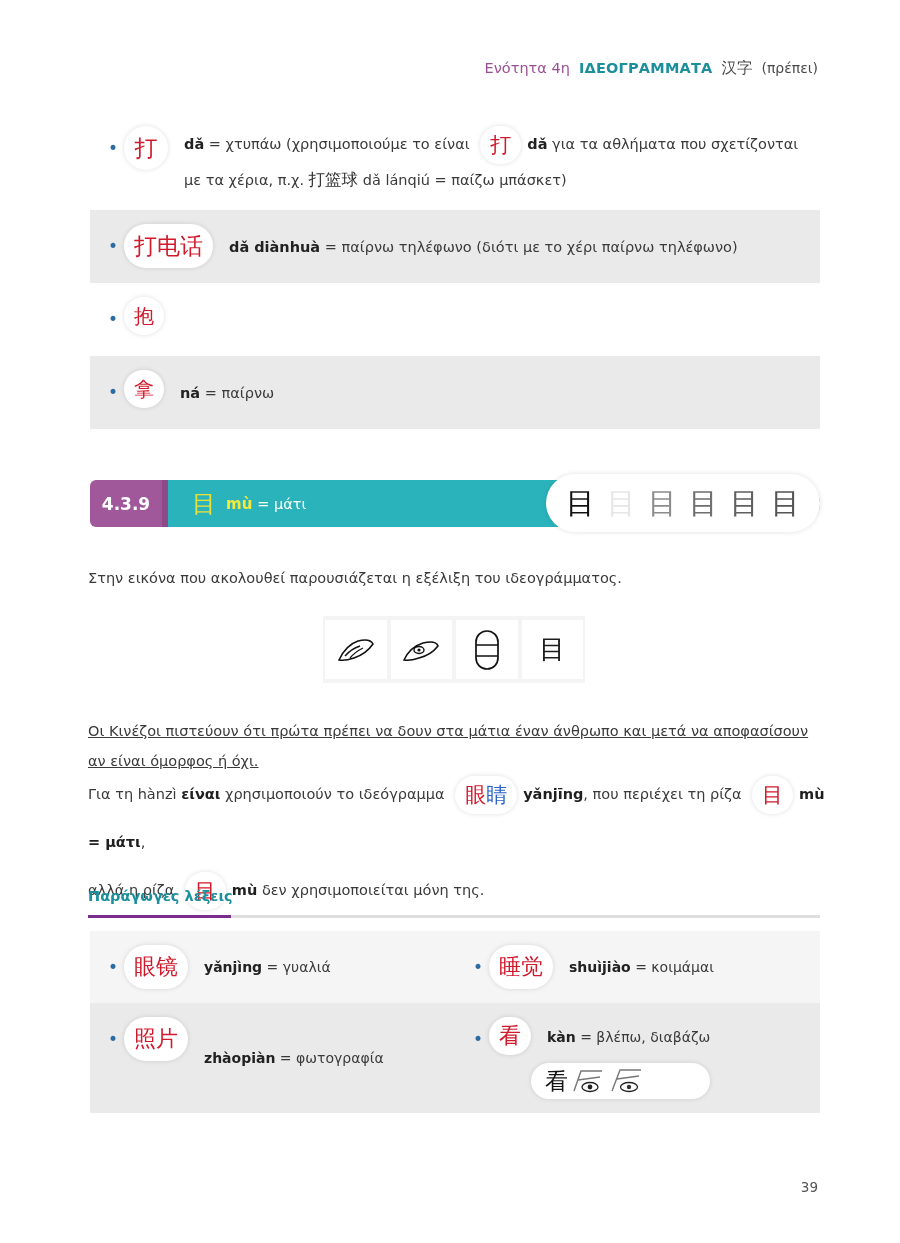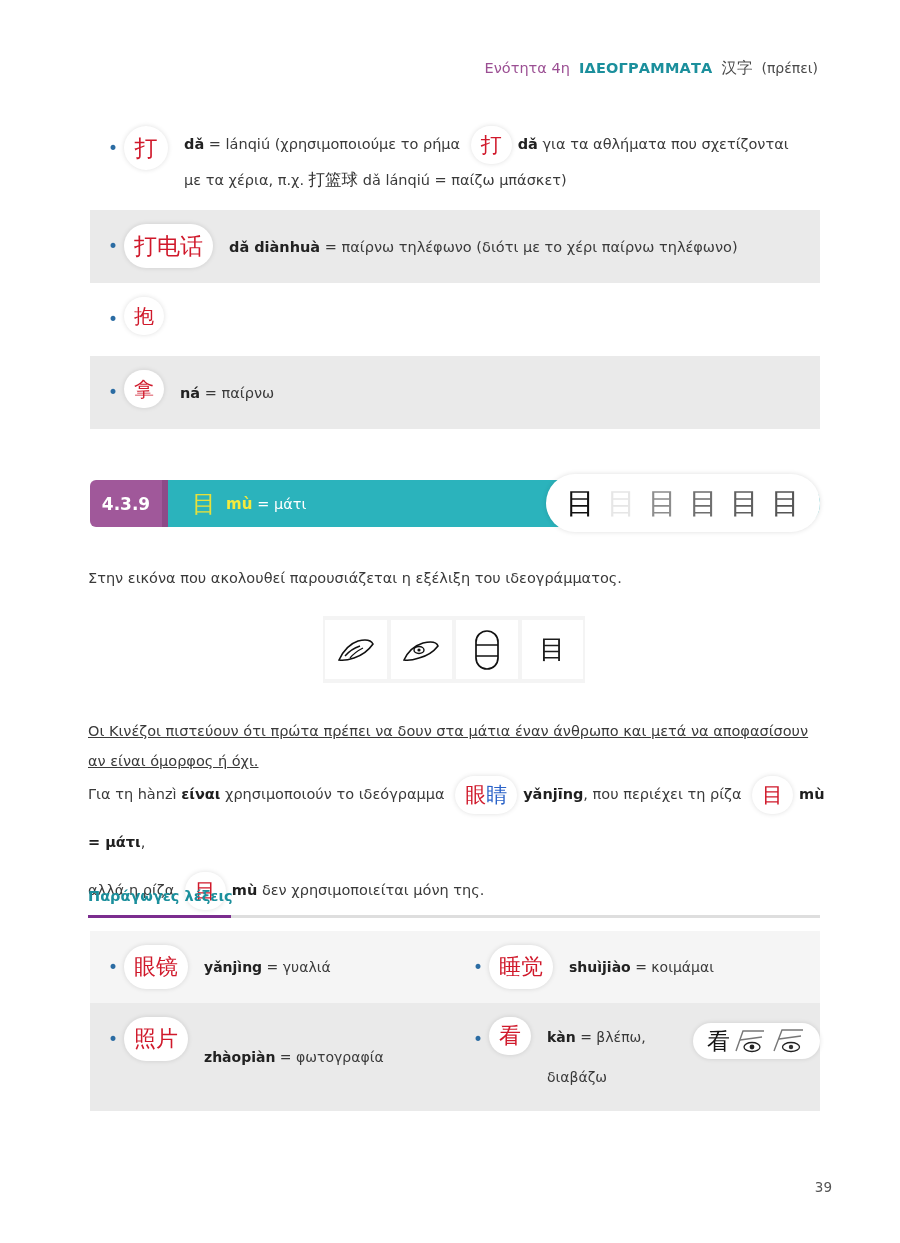--- a/index.html
+++ b/index.html
@@ -197,45 +197,45 @@
   .kan-evo {
     margin-top: 6px;
     background: #ffffff;
     border-radius: 18px;
     box-shadow: 0 0 5px rgba(0,0,0,.12);
     display: inline-flex; align-items: center; gap: 4px;
     padding: 4px 14px; height: 36px;
   }
   .kan-evo .ke { font-size: 23px; line-height: 1; color: #141414; }
 
-  .stack { display: flex; flex-direction: row; }
+  .stack { display: flex; flex-direction: column; }
 
   
   .page-num {
-    position: absolute; right: 68px; bottom: 48px;
+    position: absolute; right: 82px; bottom: 48px;
     font-size: 13.5px; color: #555;
   }
 </style>
 </head>
 <body>
 
 <div class="page-header">
   <span class="hdr-unit">Ενότητα 4η</span>
   <span class="hdr-title">ΙΔΕΟΓΡΑΜΜΑΤΑ</span>
   <span class="hdr-hanzi">汉字</span>
   <span class="hdr-pinyin">(πρέπει)</span>
 </div>
 
 <div class="list-block" id="verb-list">
 
   <div class="lrow plain">
     <span class="bullet">•</span>
     <span class="chip">打</span>
     <span class="ltext">
-      <span class="pin">dǎ</span><span> = lánqiú (χρησιμοποιούμε το ρήμα </span><span class="chip inline">打</span><span class="pin">dǎ</span><span> για τα αθλήματα που σχετίζονται</span><br>
+      <span class="pin">dǎ</span><span> = χτυπάω (χρησιμοποιούμε το είναι </span><span class="chip inline">打</span><span class="pin">dǎ</span><span> για τα αθλήματα που σχετίζονται</span><br>
       <span>με τα χέρια, π.χ. </span><span class="hz">打篮球</span><span> dǎ lánqiú = παίζω μπάσκετ)</span>
     </span>
   </div>
 
   <div class="lrow alt">
     <span class="bullet">•</span>
     <span class="chip">打电话</span>
     <span class="ltext">
       <span class="pin">dǎ diànhuà</span><span> = παίρνω τηλέφωνο (διότι με το χέρι παίρνω τηλέφωνο)</span>
     </span>

